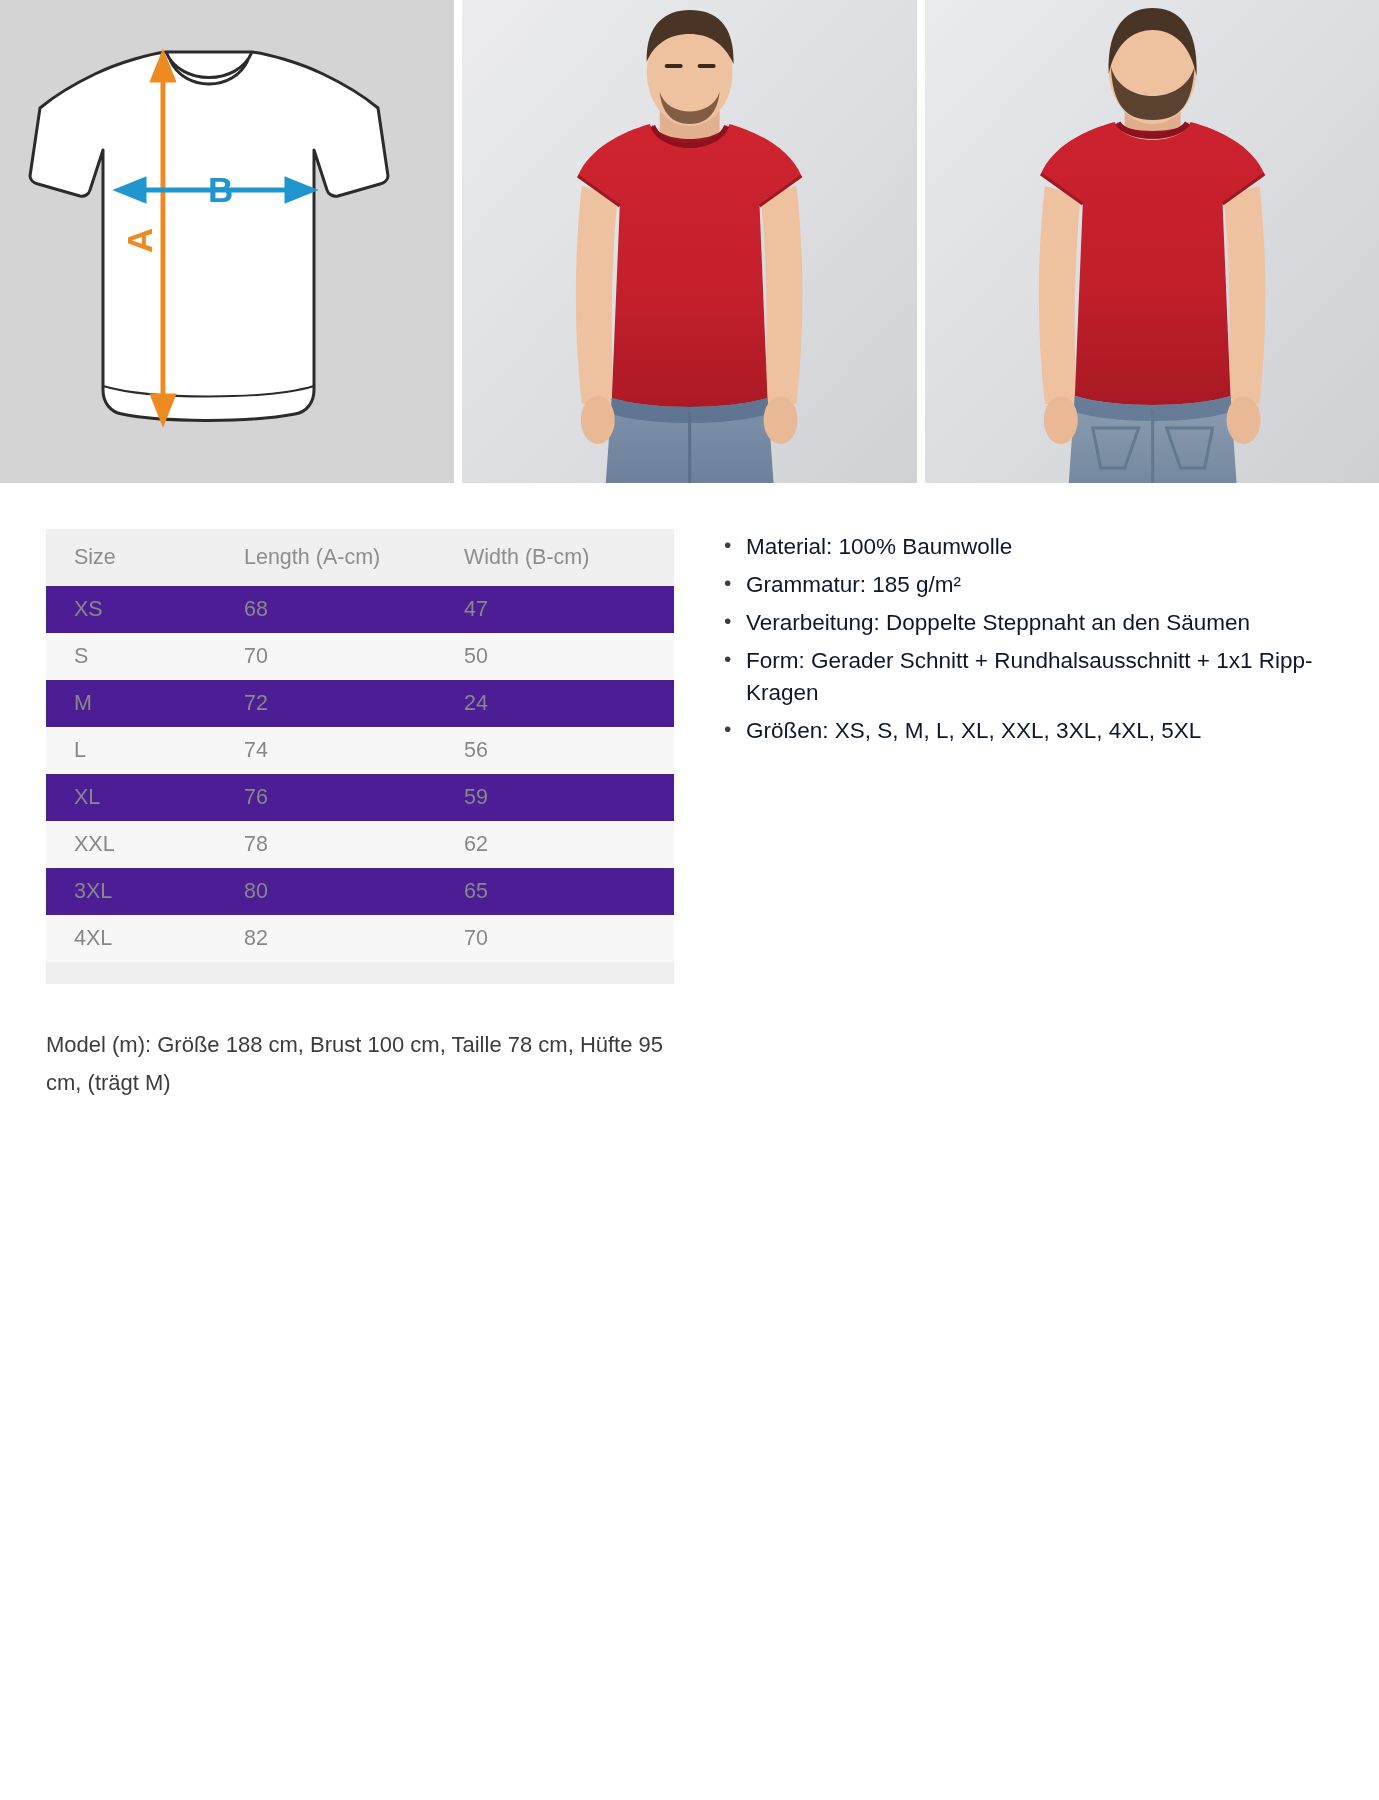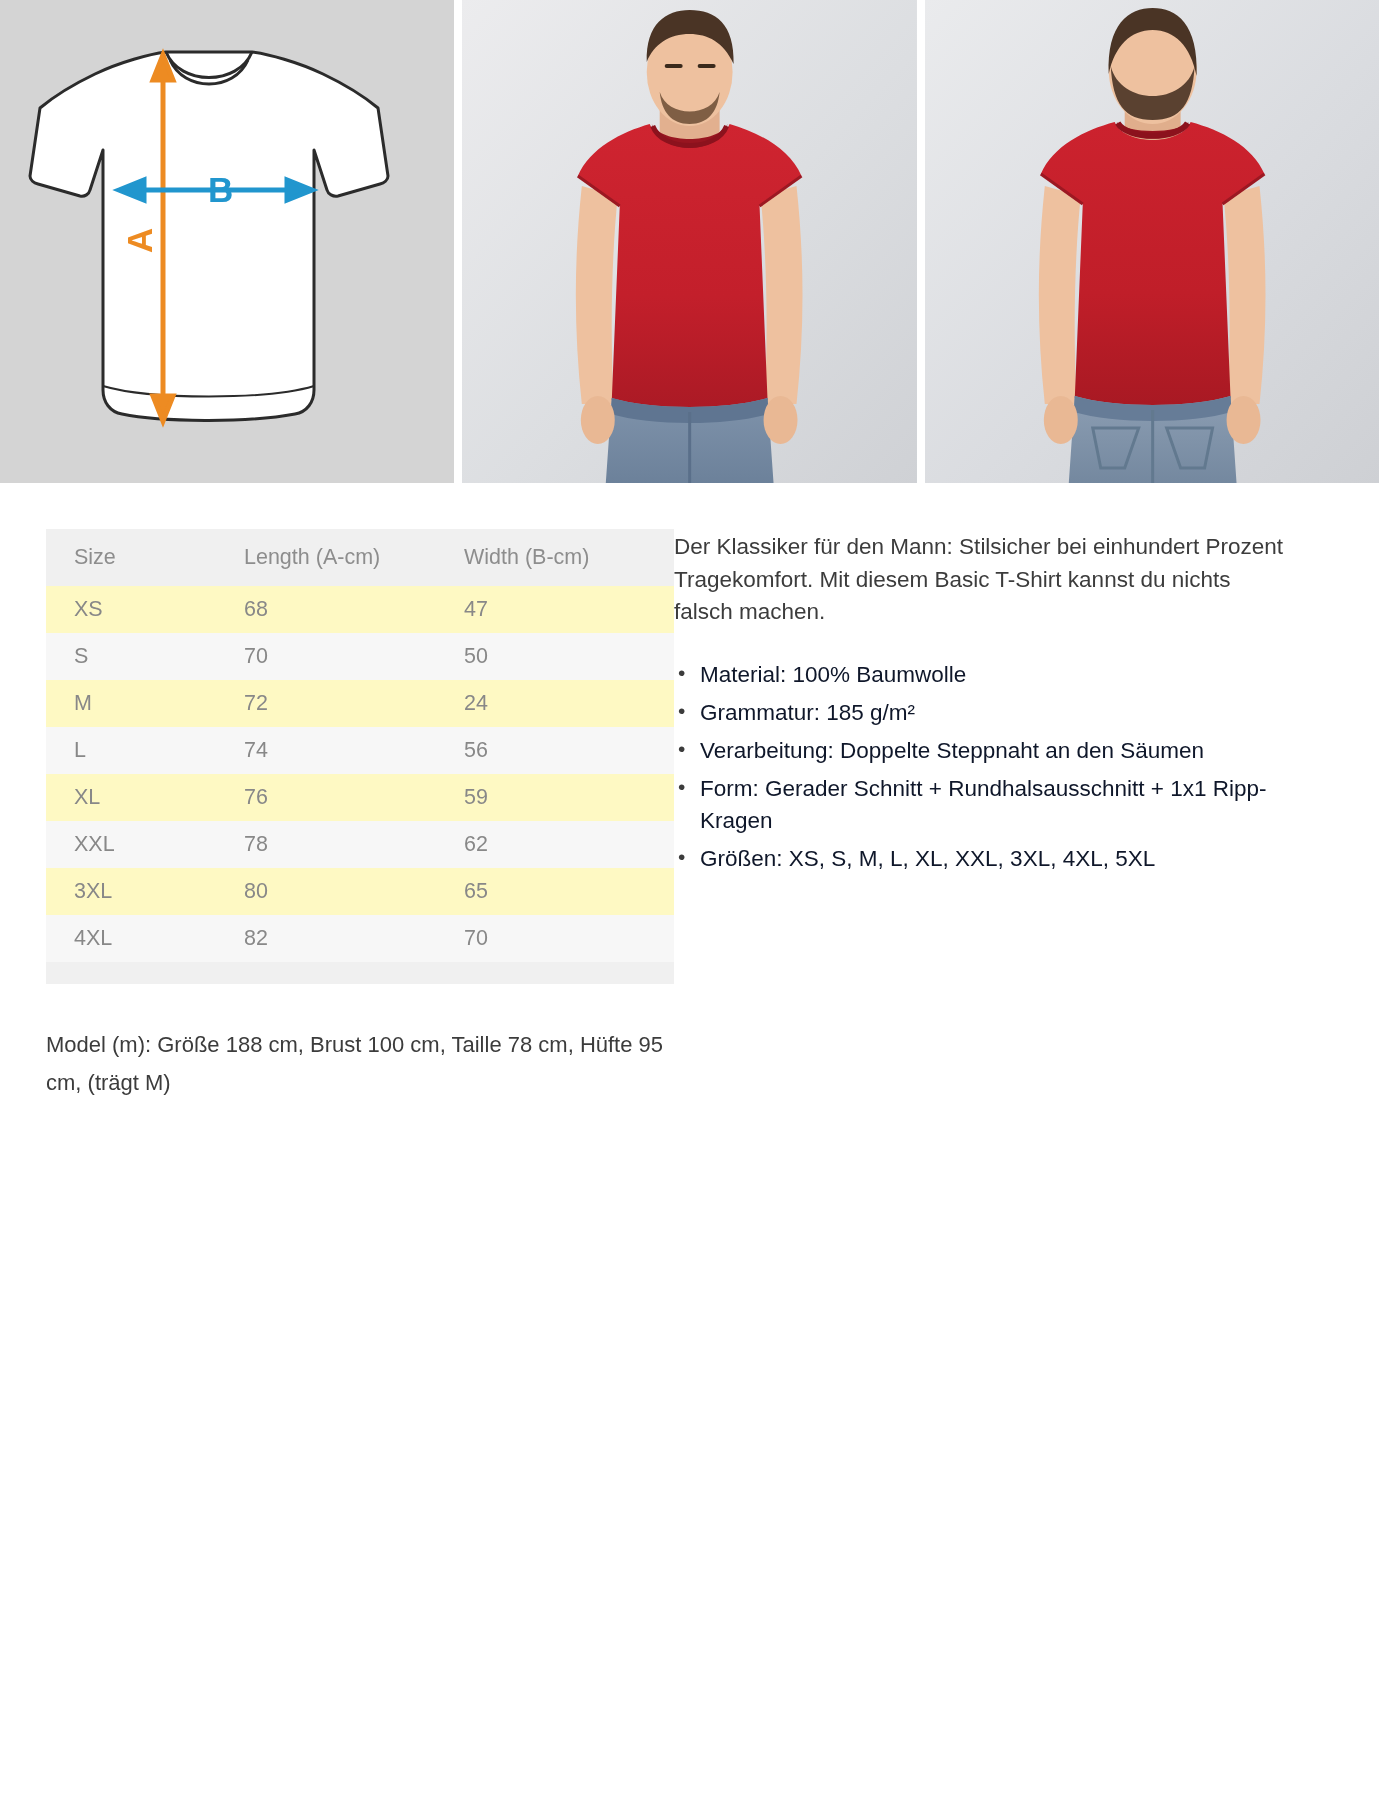--- a/index.html
+++ b/index.html
@@ -41,20 +41,21 @@
   
   .model {
     position: absolute;
     left: 0; top: 0; width: 100%; height: 100%;
   }
 
   
   .lower {
     display: flex;
     padding: 46px 46px 0 46px;
+    gap: 46px;
   }
   .left-col { width: 628px; }
   .right-col { width: 610px; padding-top: 2px; }
 
   
   table.size-table {
     border-collapse: collapse;
     width: 628px;
     table-layout: fixed;
   }
@@ -62,21 +63,21 @@
   table.size-table td {
     text-align: left;
     font-weight: normal;
     color: #888888;
     font-size: 21.5px;
     padding: 11px 0 11px 28px;
     border: none;
   }
   table.size-table th { color: #8d8d8d; padding-top: 16px; padding-bottom: 16px; }
   table.size-table tr.head { background: #f0f0f0; }
-  table.size-table tr.odd { background: #fef9c3; }
+  table.size-table tr.odd { background: #4c1d95; }
   table.size-table tr.even { background: #f7f7f7; }
   table.size-table tr.tail { background: #f0f0f0; height: 14px; }
   table.size-table col.c1 { width: 170px; }
   table.size-table col.c2 { width: 220px; }
   table.size-table col.c3 { width: 238px; }
 
   .tolerance-block {
     margin-top: 42px;
     font-size: 22px;
     line-height: 1.72;
@@ -344,21 +345,20 @@
         </tr>
       </tbody>
     </table>
 
     <div class="tolerance-block">
       <div><span class="bold">Model (m):</span><span> Größe 188 cm, Brust 100 cm, Taille 78 cm, Hüfte 95 cm, (trägt M)</span></div>
     </div>
   </div>
 
   <div class="right-col">
-    <p class="desc-intro">Der Klassiker für den Mann: Stilsicher bei einhundert Prozent Tragekomfort. Mit diesem Basic T-Shirt kannst du nichts falsch machen.</p>
     <ul class="features">
       <li>Material: 100% Baumwolle</li>
       <li>Grammatur: 185 g/m²</li>
       <li>Verarbeitung: Doppelte Steppnaht an den Säumen</li>
       <li>Form: Gerader Schnitt + Rundhalsausschnitt + 1x1 Ripp-Kragen</li>
       <li>Größen: XS, S, M, L, XL, XXL, 3XL, 4XL, 5XL</li>
     </ul>
   </div>
 </div>
 

